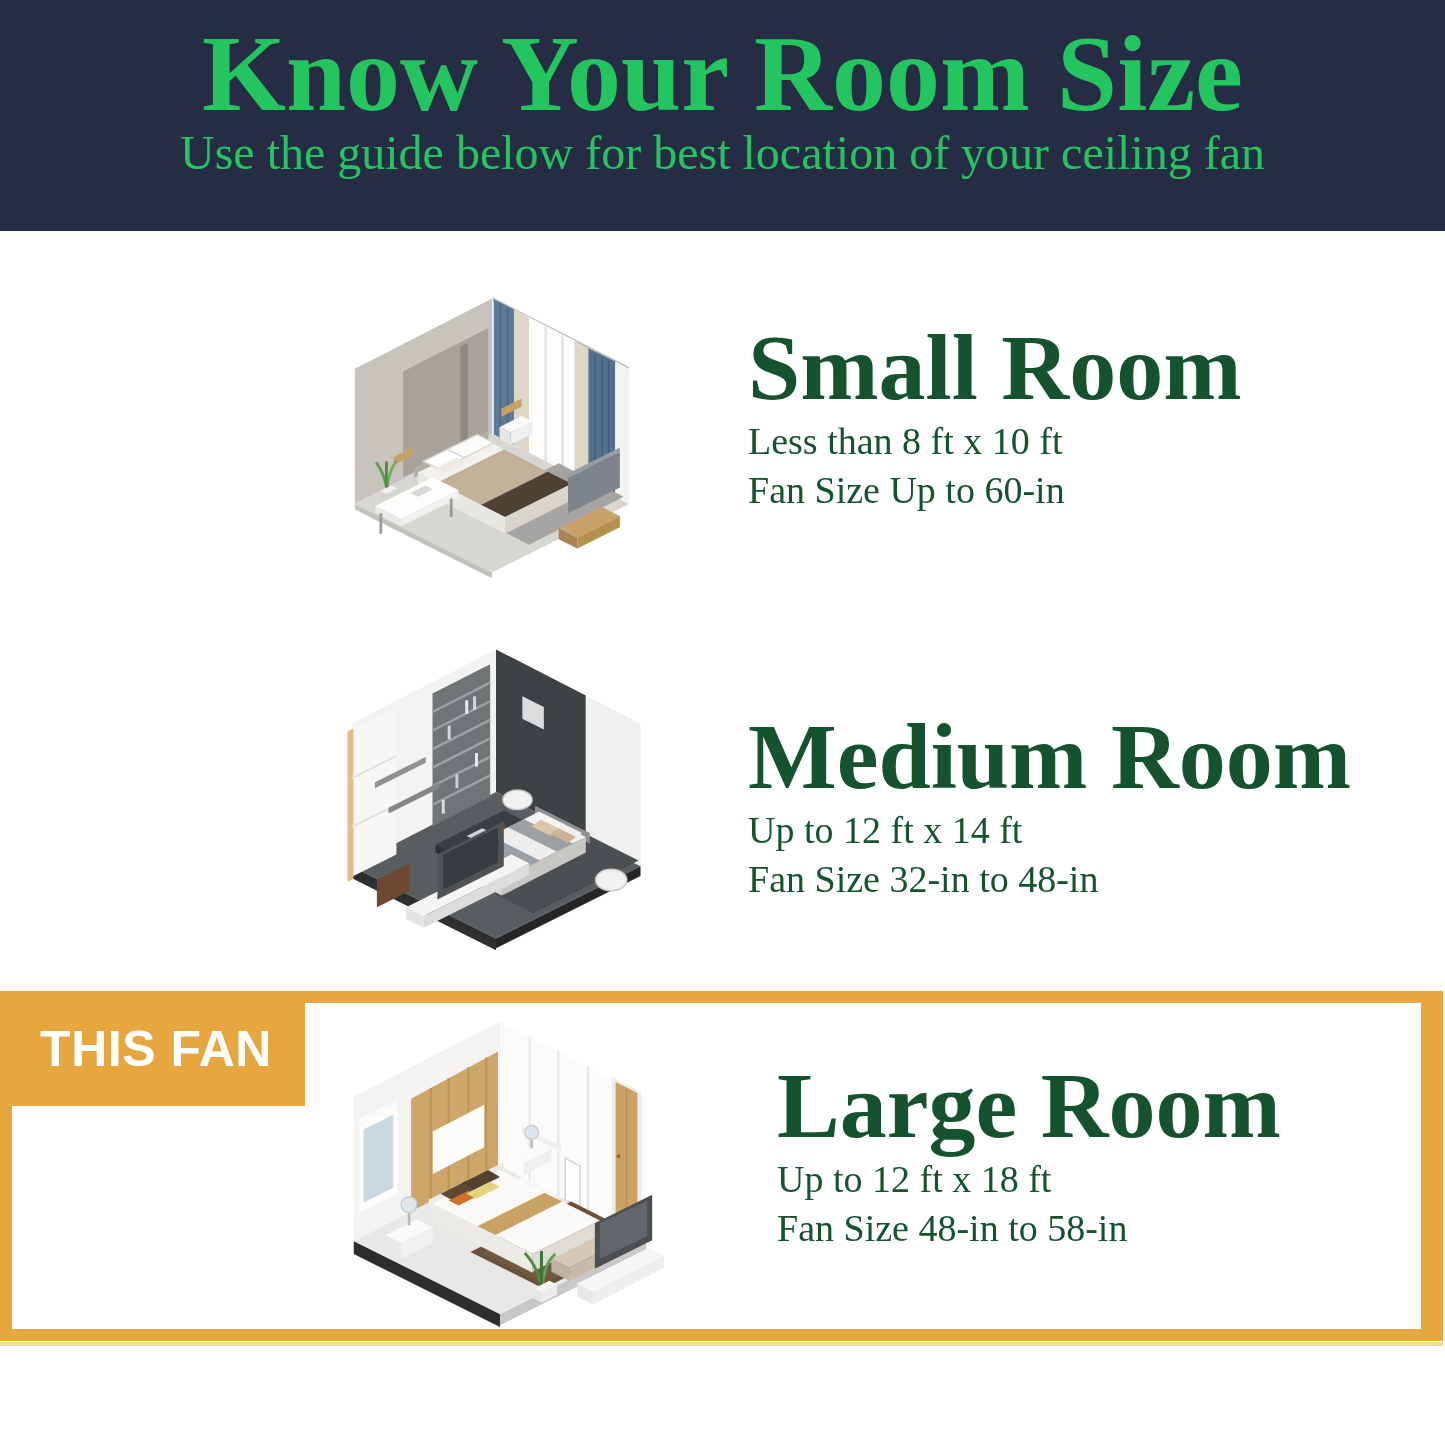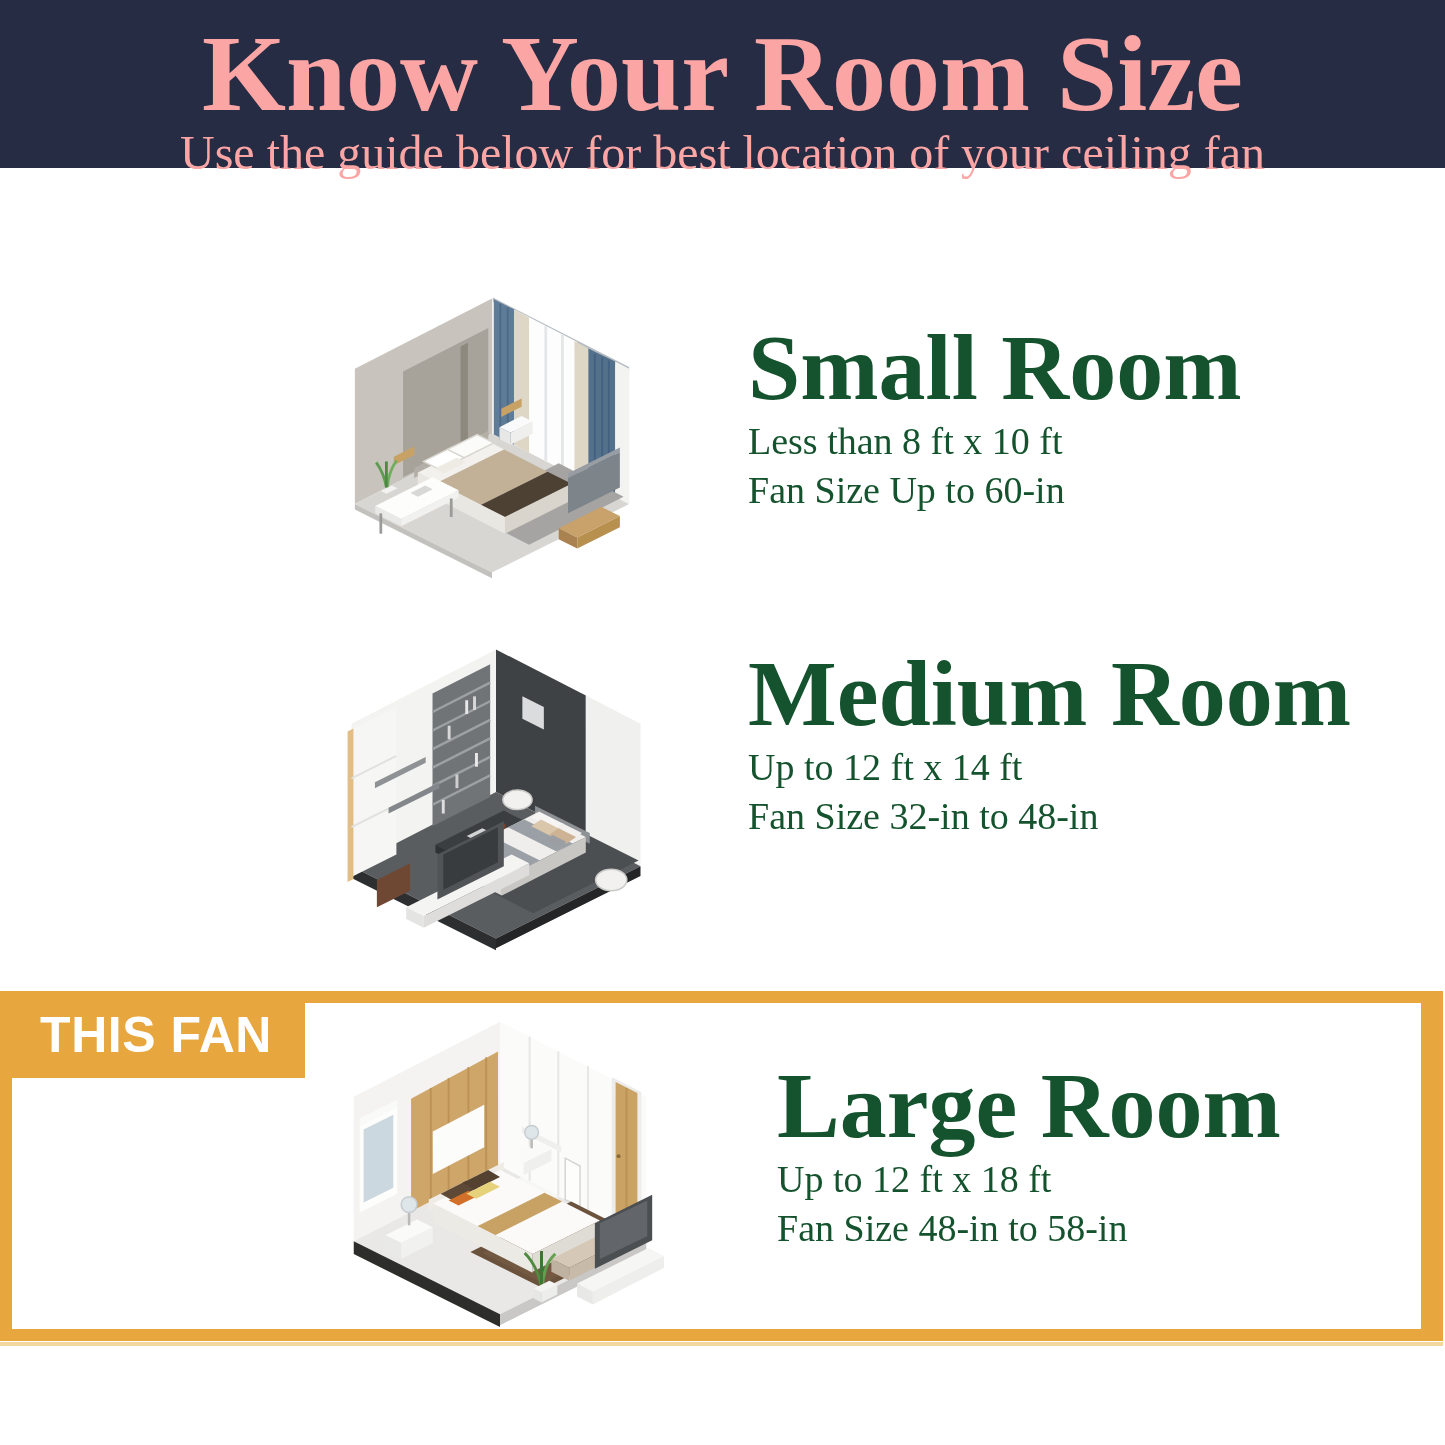--- a/index.html
+++ b/index.html
@@ -2,52 +2,52 @@
 <html><head>
 <meta charset="utf-8">
 <style>
   html,body{margin:0;padding:0;}
   body{
     width:1445px;height:1445px;position:relative;background:#ffffff;
     font-family:"Liberation Serif", serif;overflow:hidden;
   }
   
   .header{
-    position:absolute;left:0;top:0;width:1445px;height:168px;
-    background:#262C43;color:#fca5a5;text-align:center;
+    position:absolute;left:0;top:0;width:1445px;height:231px;
+    background:#262C43;color:#22c55e;text-align:center;
   }
   .header h1{
     margin:0;padding-top:17px;font-size:108px;line-height:1.05;font-weight:700;
     letter-spacing:0px;
   }
   .header .sub{
     margin-top:-6px;font-size:48px;line-height:1.2;font-weight:400;
   }
   
   .copy{position:absolute;color:#14532d;}
   .copy h2{margin:0;font-size:94px;line-height:1;font-weight:700;}
   .copy .specs{margin-top:3px;font-size:38px;line-height:1.3;font-weight:400;}
   .c1{left:748px;top:320px;}
-  .c2{left:748px;top:646px;}
+  .c2{left:748px;top:709px;}
   .c3{left:748px;top:1058px;margin-left:29px;}
   
   .room{position:absolute;}
   .i1{left:325px;top:278px;width:334px;height:315px;}
   .i2{left:320px;top:628px;width:352px;height:332px;}
   .i3{left:322px;top:1000px;width:356px;height:336px;}
   
   .frame{
     position:absolute;left:0;top:991px;width:1443px;height:350px;
     box-sizing:border-box;border:12px solid #E7A63E;border-right-width:22px;
   }
   .frame .shadowline{
     position:absolute;left:-12px;right:-22px;bottom:-17px;height:4px;background:#F3D79F;
   }
   .tab{
-    position:absolute;left:7px;top:991px;width:298px;height:87px;background:#E7A63E;
+    position:absolute;left:7px;top:991px;width:298px;height:115px;background:#E7A63E;
     display:flex;align-items:center;justify-content:center;
   }
   .tab span{
     font-family:"Liberation Sans", sans-serif;font-weight:700;font-size:50px;
     color:#ffffff;letter-spacing:0.5px;
   }
 </style>
 </head>
 <body>
 

